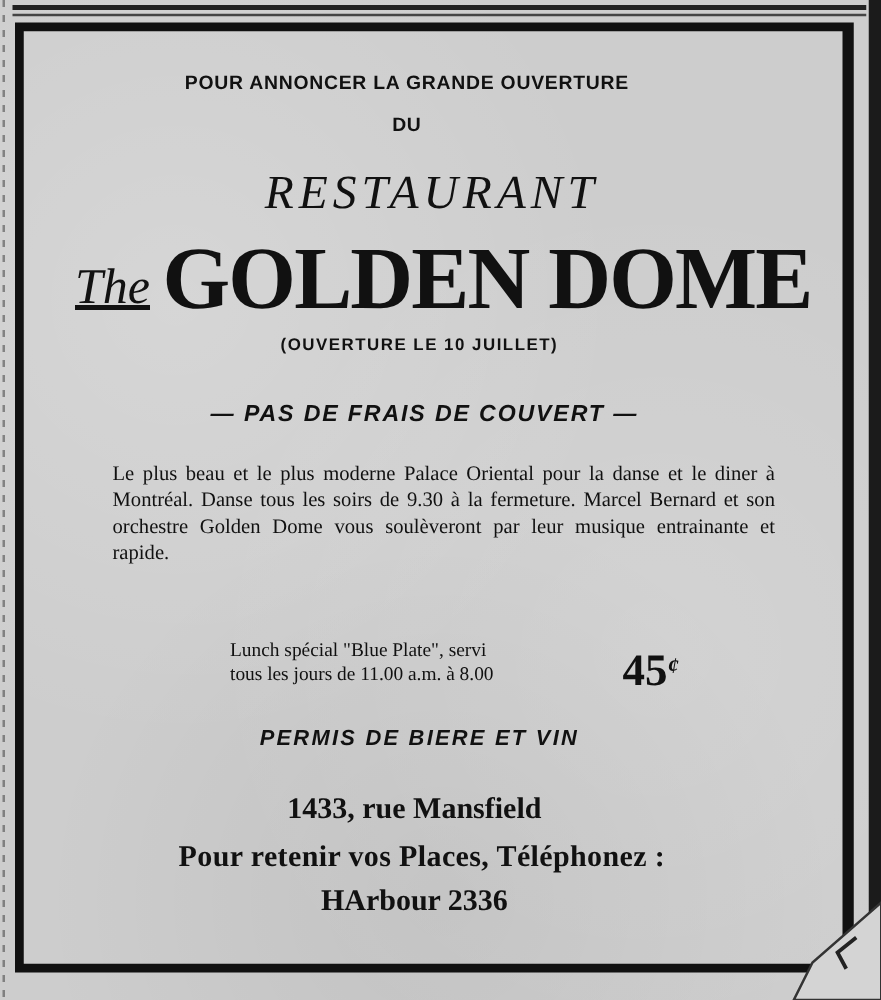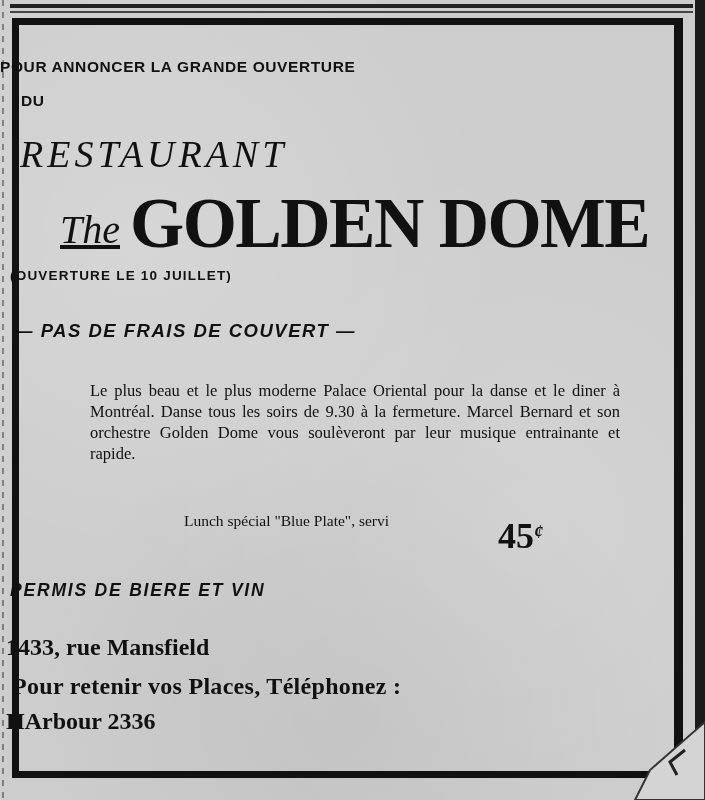--- a/index.html
+++ b/index.html
@@ -39,37 +39,36 @@
       border: 7px solid #111;
       border-right-width: 9px;
       box-sizing: border-box;
     }
     .right-outer {
       position: absolute; right: 0; top: 0; width: 10px; height: 800px; background: #1b1b1b;
     }
     .line {
       position: absolute;
       left: 0; width: 651px;
-      text-align: left;
+      text-align: center;
       white-space: nowrap;
     }
     .announce {
       top: 58px;
       font-family: "Liberation Sans", sans-serif;
       font-size: 15.5px;
       font-weight: bold;
       letter-spacing: 0.6px;
     }
     .du {
       top: 92px;
       font-family: "Liberation Sans", sans-serif;
       font-size: 15.5px;
       font-weight: bold;
       letter-spacing: 0.6px;
-      padding-left: 21px;
     }
     .restaurant {
       top: 132px;
       font-family: "Liberation Serif", serif;
       font-style: italic;
       font-size: 38px;
       letter-spacing: 4px;
       padding-left: 20px;
     }
     .title-row {
@@ -107,21 +106,21 @@
       top: 320px;
       font-family: "Liberation Sans", sans-serif;
       font-style: italic;
       font-weight: bold;
       font-size: 18.5px;
       letter-spacing: 1.5px;
       padding-left: 14px;
     }
     .body-para {
       position: absolute;
-      left: 90px; top: 380px;
+      left: 90px; top: 368px;
       width: 530px;
       font-family: "Liberation Serif", serif;
       font-size: 16.5px;
       line-height: 21px;
       text-align: justify;
     }
     .lunch {
       position: absolute;
       left: 184px; top: 511px;
       width: 280px;
@@ -201,20 +200,21 @@
     <span class="the">The</span><span class="golden-dome">GOLDEN DOME</span>
   </div>
 
   <div class="line opening-date">(OUVERTURE LE 10 JUILLET)</div>
   <div class="line no-cover">— PAS DE FRAIS DE COUVERT —</div>
 
   <div class="body-para">Le plus beau et le plus moderne Palace Oriental pour la danse et le diner à Montréal.  Danse tous les soirs de 9.30 à la fermeture. Marcel Bernard et son orchestre Golden Dome vous soulèveront par leur musique entrainante et rapide.</div>
 
   <div class="lunch">
     <div>Lunch spécial "Blue Plate", servi</div>
+    <div>tous les jours de 11.00 a.m. à 8.00</div>
   </div>
   <div class="price">
     <span>45</span><span class="price-cent">¢</span>
   </div>
 
   <div class="line permit">PERMIS DE BIERE ET VIN</div>
 
   <div class="line address">1433, rue Mansfield</div>
   <div class="line reserve">Pour retenir vos Places, Téléphonez :</div>
   <div class="line phone">HArbour 2336</div>

